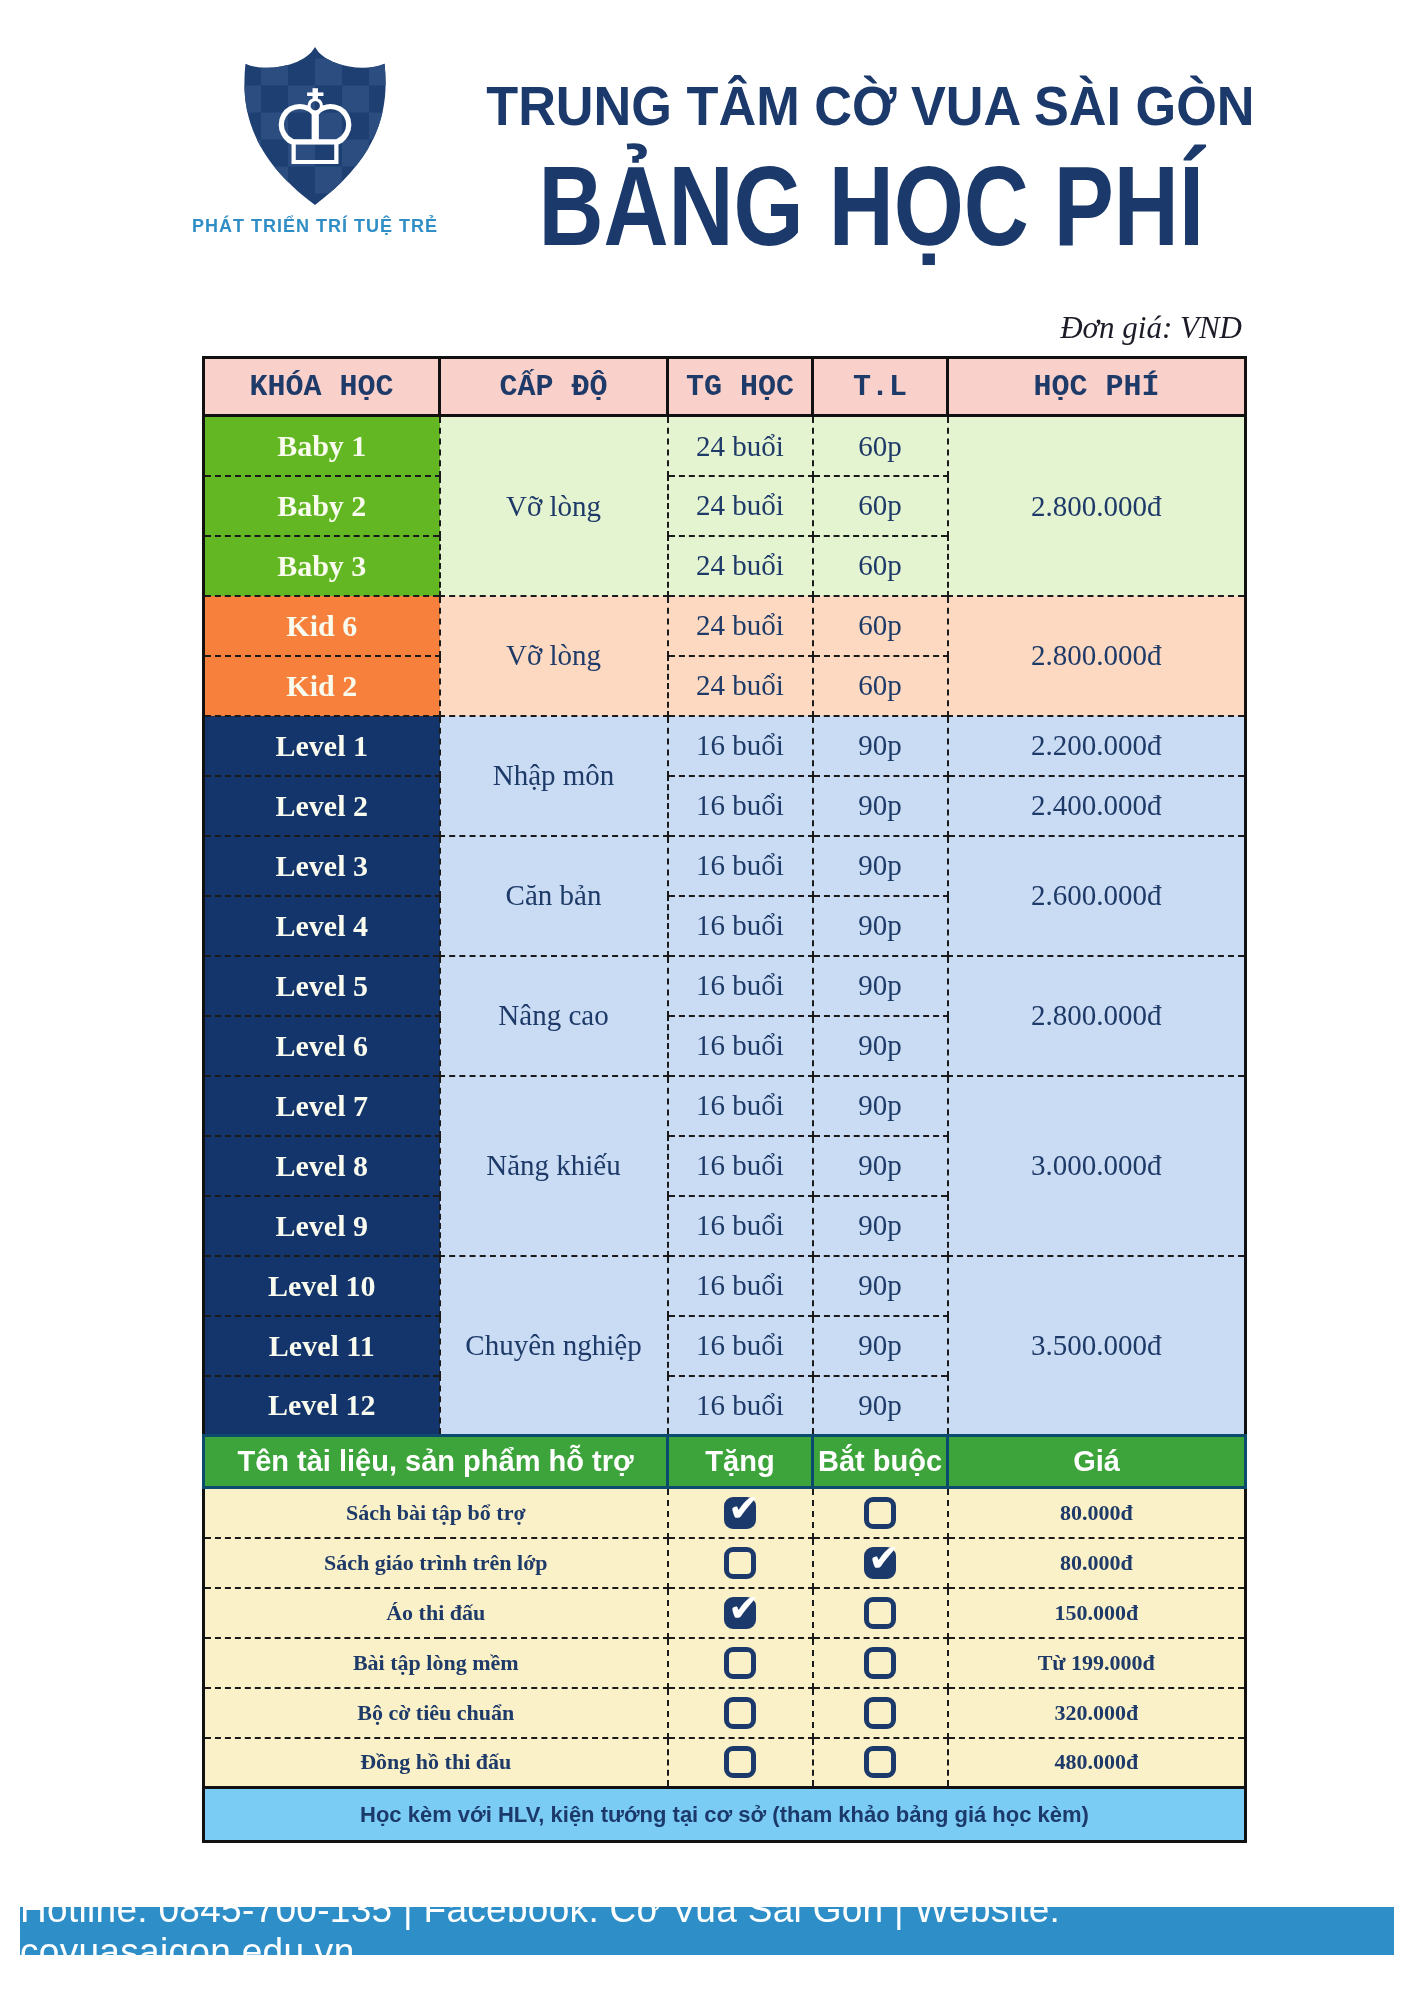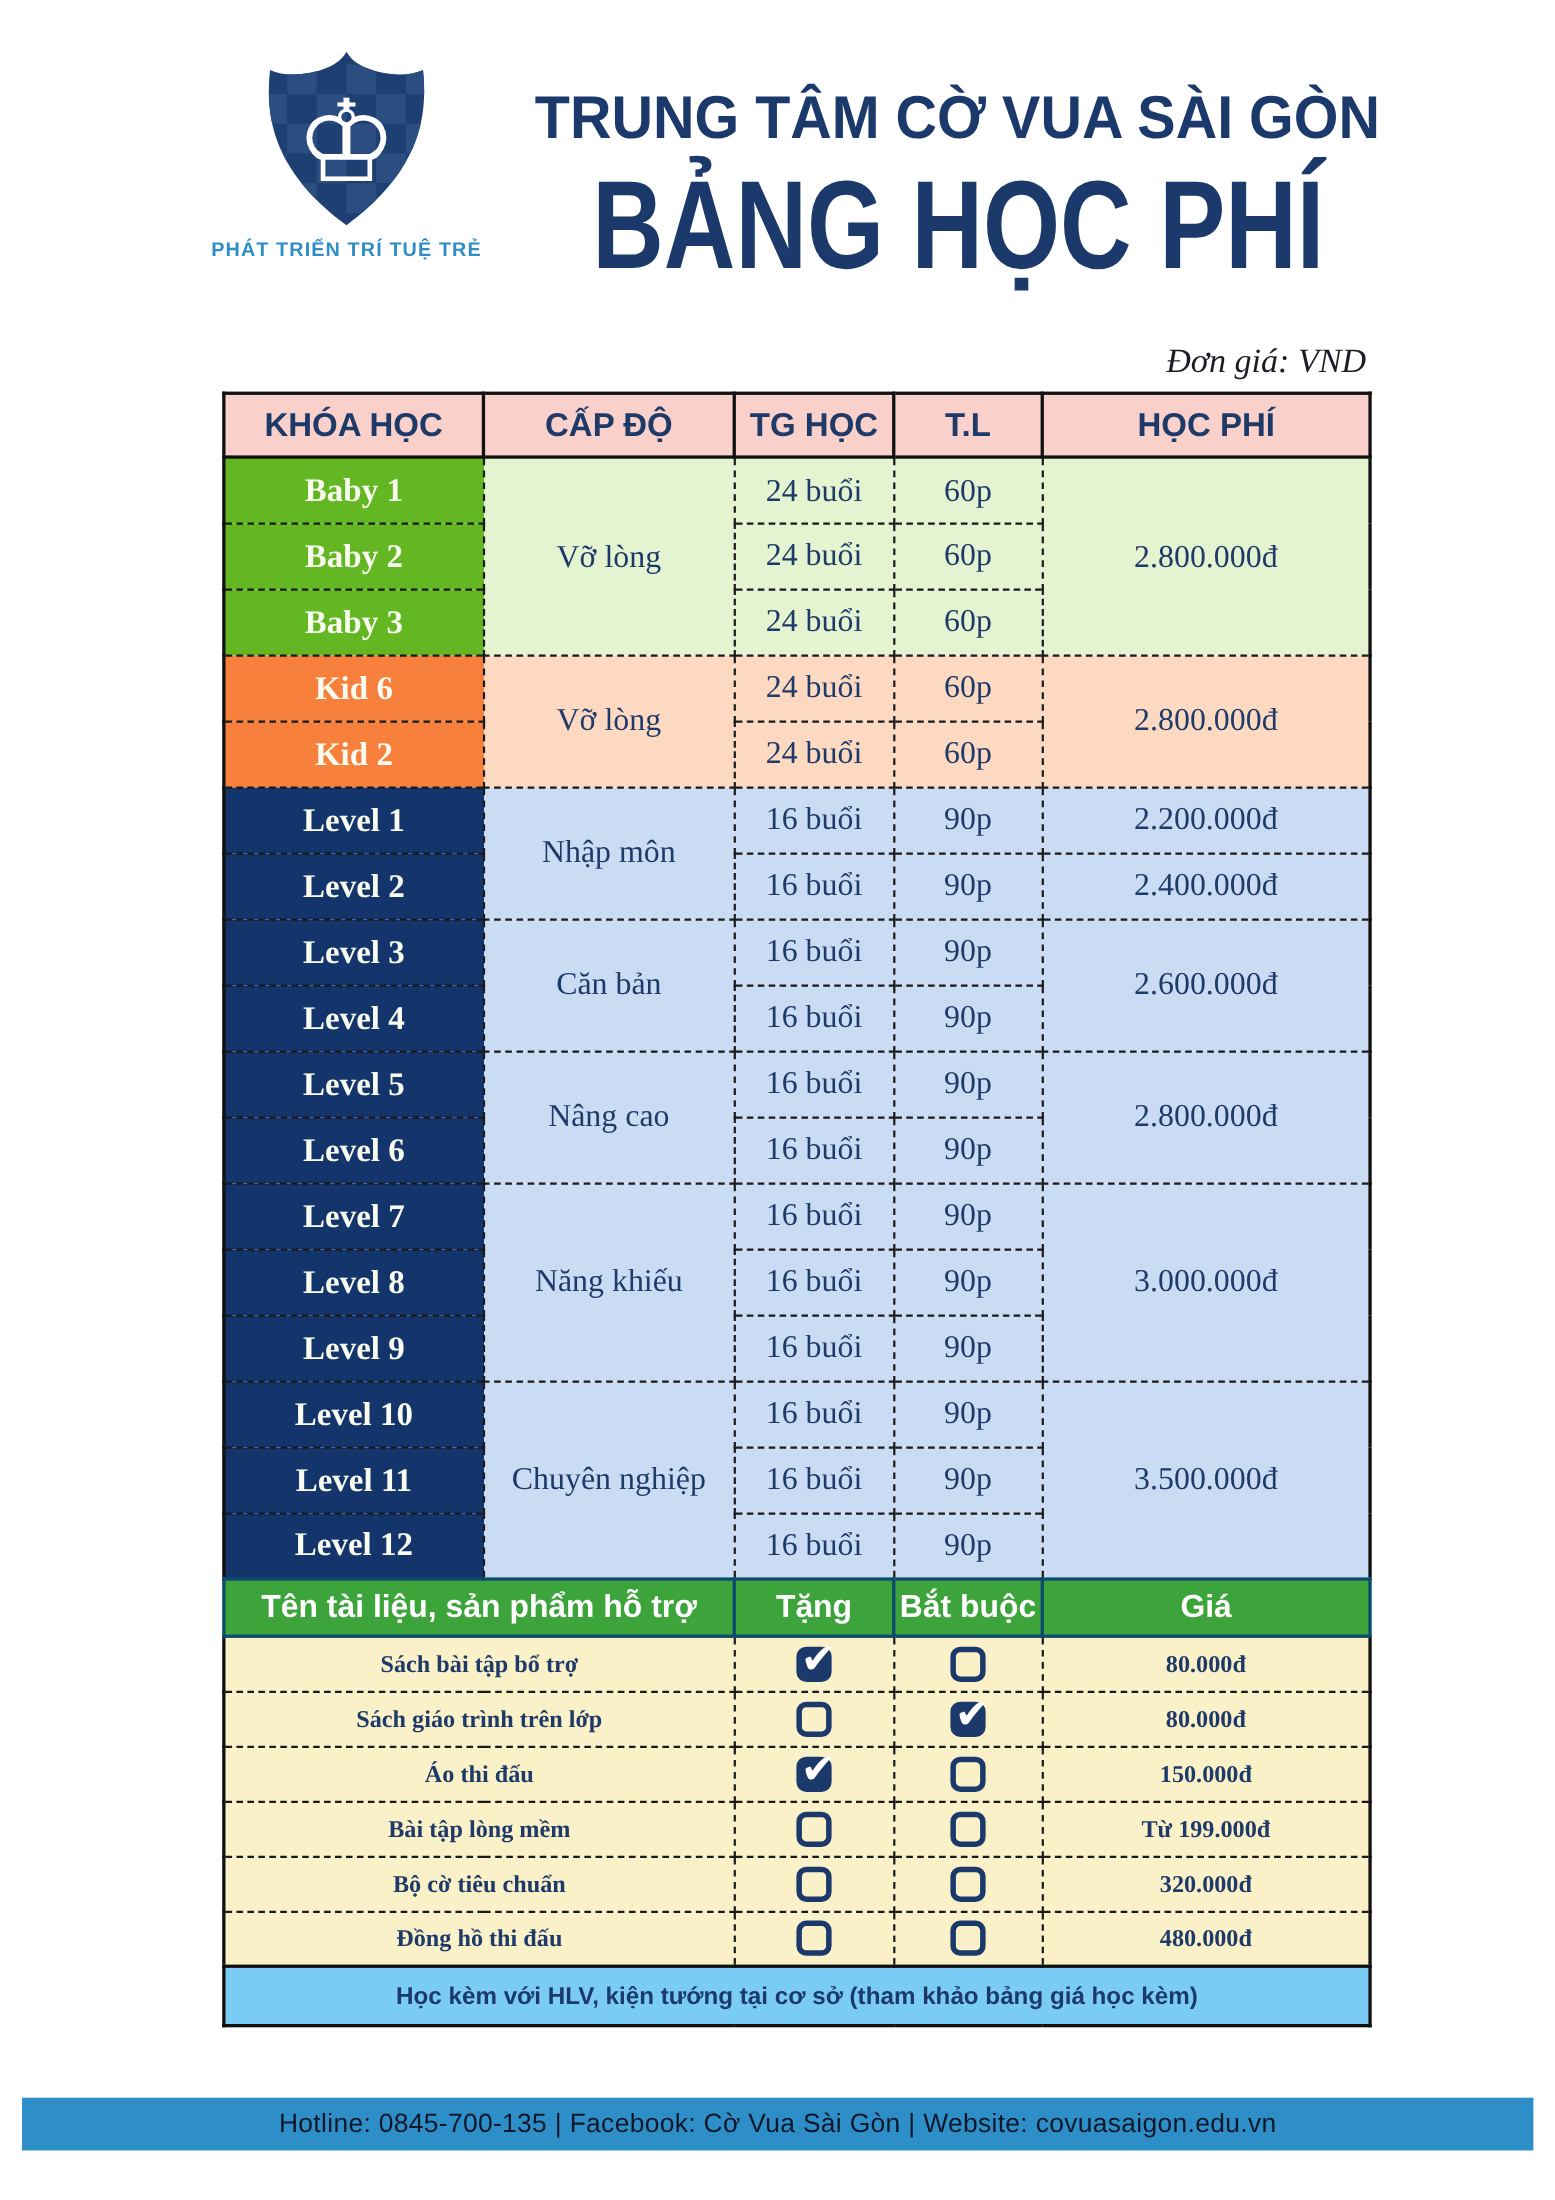--- a/index.html
+++ b/index.html
@@ -18,21 +18,21 @@
 
   
   .title-block { position: absolute; left: 450px; top: 74px; width: 840px; text-align: center; color: #1b3a6b; }
   .title-line1 { display: inline-block; font-weight: bold; font-size: 55px; letter-spacing: 0px; transform: scaleX(0.95); transform-origin: center; white-space: nowrap; }
   .title-line2 { display: inline-block; font-weight: bold; font-size: 114px; margin-top: 2px; transform: scaleX(0.79); transform-origin: center; white-space: nowrap; }
 
   .unit-note { position: absolute; right: 172px; top: 310px; font-family: "Liberation Serif", serif; font-style: italic; font-size: 31px; color: #1c1c28; }
 
   
   table.main { position: absolute; left: 202px; top: 356px; width: 1042px; border-collapse: collapse; table-layout: fixed; border: 3px solid #111; }
-  tr.head-row { height: 58px; }
+  tr.head-row { height: 58px; font-family: Liberation Mono, monospace; }
   tr.course-row { height: 60px; }
   tr.mat-head-row { height: 52px; }
   tr.mat-row { height: 50px; }
   tr.note-row { height: 54px; }
 
   th.col-head {
     background: #f9d0ca; color: #1e3a68; border: 3px solid #111;
     font-size: 30px; font-weight: bold; letter-spacing: 0px;
   }
   td { border: 2px dashed #1a1a1a; text-align: center; vertical-align: middle; }
@@ -62,22 +62,22 @@
   .chk { display: inline-block; position: relative; width: 32px; height: 32px; border: 5px solid #1b3a6b; border-radius: 9px; background: transparent; vertical-align: middle; }
   .chk.checked { background: #1b3a6b; }
   .chk.checked::after {
     content: "✔"; position: absolute; left: -1px; top: -16px;
     font-size: 38px; font-weight: bold; color: #ffffff; font-family: "DejaVu Sans", sans-serif;
   }
 
   
   .footer-bar {
     position: absolute; left: 20px; top: 1907px; width: 1374px; height: 48px;
-    background: #2e8fc8; color: #0f172a; display: flex; align-items: center; justify-content: center;
-    font-size: 24px; letter-spacing: 0.3px;
+    background: #2e8fc8; color: #ffffff; display: flex; align-items: center; justify-content: center;
+    font-size: 37px; letter-spacing: 0.3px;
   }
 </style>
 </head>
 <body>
 
 <div class="page">
 
   <div class="logo-block">
     <svg width="146" height="164" viewBox="0 0 140 158">
       <defs>

